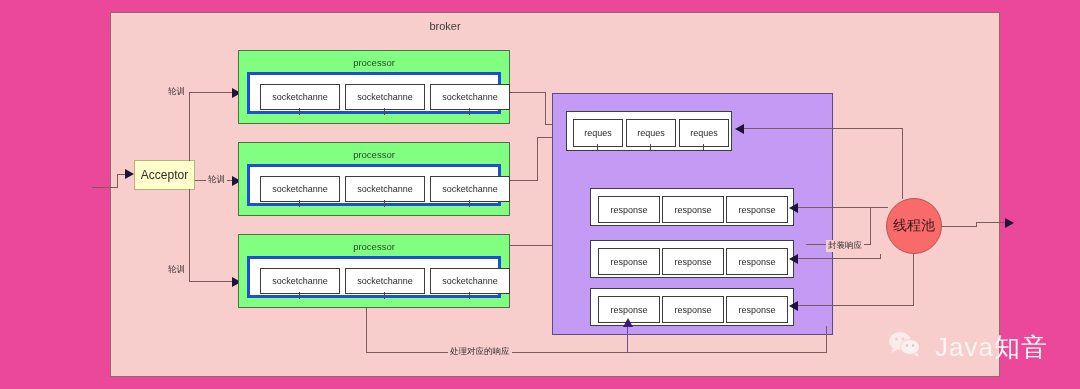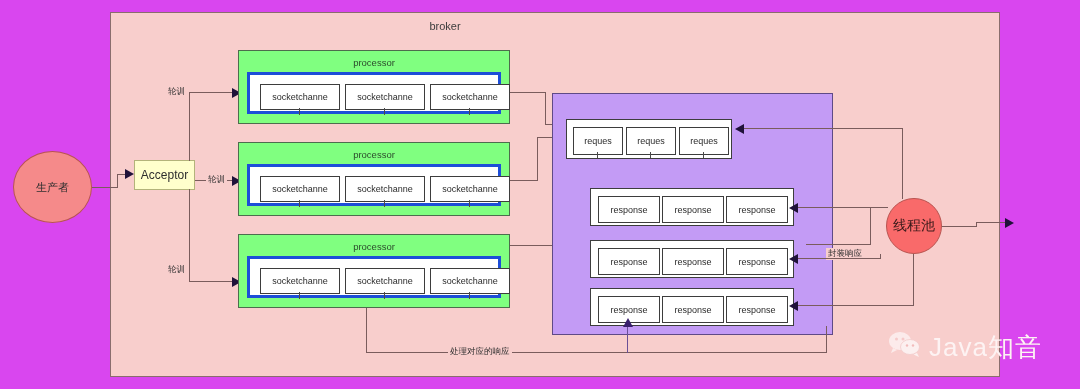--- a/index.html
+++ b/index.html
@@ -1,17 +1,17 @@
 <!DOCTYPE html>
 <html><head>
 <meta charset="utf-8">
 <style>
   html,body{margin:0;padding:0;background:#ffffff;}
   body{width:1080px;height:389px;font-family:"Liberation Sans","DejaVu Sans",sans-serif;}
-  #stage{position:relative;width:1080px;height:389px;overflow:hidden;background:#d946ef;}
+  #stage{position:relative;width:1080px;height:389px;overflow:hidden;background:#ec4899;}
   .abs{position:absolute;box-sizing:border-box;}
   .ctr{display:flex;align-items:center;justify-content:center;text-align:center;}
 
   
   .broker{left:110px;top:12px;width:890px;height:365px;background:#f8cecc;border:1.5px solid #8a6d6d;}
   .broker-title{left:0;top:20px;width:890px;font-size:11px;color:#3d3d3d;}
 
   
   .producer{left:13px;top:151px;width:79px;height:72px;border-radius:50%;background:#f58a8a;border:1.5px solid #b85450;font-size:11px;color:#2e2e2e;}
 
@@ -45,35 +45,32 @@
   .ln.p{background:#6a4f96;}
   .arw{position:absolute;width:0;height:0;}
   .arw.r{border-top:5px solid transparent;border-bottom:5px solid transparent;border-left:9px solid #20123a;}
   .arw.l{border-top:5px solid transparent;border-bottom:5px solid transparent;border-right:9px solid #20123a;}
   .arw.u{border-left:5px solid transparent;border-right:5px solid transparent;border-bottom:9px solid #20123a;}
 
   
   .elabel{position:absolute;font-size:8.5px;color:#2e2e2e;background:#f8cecc;padding:0 2px;white-space:nowrap;}
 
   
-  .wm{left:888px;top:327px;width:170px;height:40px;display:flex;align-items:center;}
+  .wm{left:888px;top:327px;width:170px;height:40px;display:flex;align-items:center;gap:6px;}
   .wm-text{font-size:26px;color:#fdf3f3;letter-spacing:1px;font-family:"Liberation Sans","DejaVu Sans",sans-serif;}
   .wm-icon{margin-right:7px;opacity:.88;}
 </style>
 </head>
 <body>
 
 <div id="stage">
 
   <div class="abs broker"></div>
   <div class="abs broker-title ctr">broker</div>
 
-  <div class="abs producer ctr">
-    <span>生产者</span>
-  </div>
 
   <div class="abs ln h" style="left:92px;top:187px;width:26px;"></div>
   <div class="abs ln v" style="left:117px;top:174px;height:14px;"></div>
   <div class="abs ln h" style="left:117px;top:174px;width:10px;"></div>
   <div class="abs arw r" style="left:125px;top:169px;"></div>
 
   <div class="abs acceptor ctr">
     <span>Acceptor</span>
   </div>
 
@@ -139,21 +136,21 @@
   <div class="abs ln v" style="left:537px;top:137px;height:44px;"></div>
   <div class="abs ln h" style="left:537px;top:137px;width:26px;"></div>
   <div class="abs arw r" style="left:557px;top:132.5px;"></div>
 
   <div class="abs ln h" style="left:510px;top:245px;width:70px;"></div>
   <div class="abs ln v" style="left:579px;top:143px;height:103px;"></div>
   <div class="abs arw u" style="left:574.5px;top:134px;"></div>
 
   <div class="abs pool"></div>
 
-  <div class="abs rowbox" style="left:566px;top:111px;width:166px;height:40px;margin-top:8px;">
+  <div class="abs rowbox" style="left:566px;top:111px;width:166px;height:40px;">
     <div class="cell req ctr" style="left:6px;width:48px;">reques</div>
     <div class="tick2" style="left:30px;top:32px;height:6px;"></div>
     <div class="cell req ctr" style="left:59px;width:48px;">reques</div>
     <div class="tick2" style="left:83px;top:32px;height:6px;"></div>
     <div class="cell req ctr" style="left:112px;width:48px;">reques</div>
     <div class="tick2" style="left:136px;top:32px;height:6px;"></div>
   </div>
 
   <div class="abs rowbox" style="left:590px;top:188px;width:204px;height:38px;">
     <div class="cell ctr" style="left:7px;width:60px;">response</div>
@@ -180,21 +177,21 @@
   <div class="abs ln v" style="left:902px;top:128px;height:71px;"></div>
   <div class="abs ln h" style="left:744px;top:128px;width:159px;"></div>
   <div class="abs arw l" style="left:735px;top:123.5px;"></div>
 
   <div class="abs ln v" style="left:870px;top:207px;height:38px;"></div>
   <div class="abs ln h" style="left:870px;top:207px;width:18px;"></div>
   <div class="abs ln h" style="left:806px;top:244px;width:65px;"></div>
   <div class="abs ln v" style="left:806px;top:207px;height:0px;"></div>
   <div class="abs ln h" style="left:798px;top:207px;width:73px;"></div>
   <div class="abs arw l" style="left:789px;top:202.5px;"></div>
-  <div class="abs elabel" style="left:826px;top:240px;margin-top:8px;">封装响应</div>
+  <div class="abs elabel" style="left:826px;top:240px;">封装响应</div>
 
   <div class="abs ln v" style="left:880px;top:254px;height:5px;"></div>
   <div class="abs ln h" style="left:798px;top:258px;width:83px;"></div>
   <div class="abs arw l" style="left:789px;top:253.5px;"></div>
 
   <div class="abs ln v" style="left:913px;top:254px;height:52px;"></div>
   <div class="abs ln h" style="left:798px;top:305px;width:116px;"></div>
   <div class="abs arw l" style="left:789px;top:300.5px;"></div>
 
   <div class="abs ln h" style="left:942px;top:226px;width:35px;"></div>

